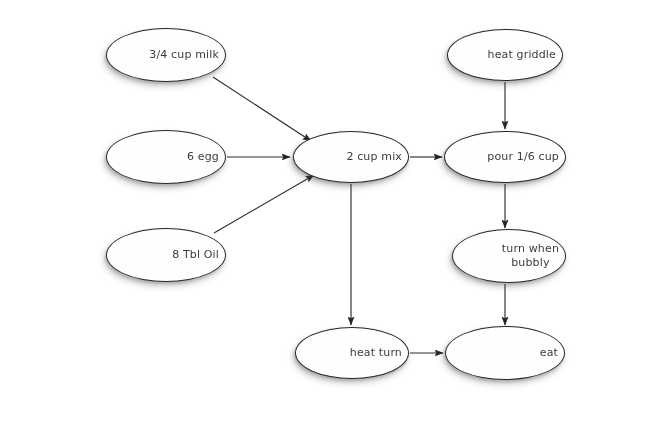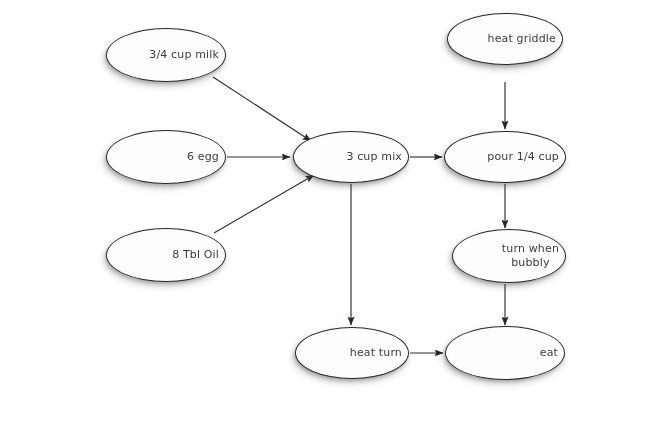--- a/index.html
+++ b/index.html
@@ -78,27 +78,27 @@
       <div class="node" style="left: 106px; top: 28px; width: 120px; height: 54px;">
         <span class="node-label">3/4 cup milk</span>
       </div>
       <div class="node" style="left: 106px; top: 130px; width: 120px; height: 54px;">
         <span class="node-label">6 egg</span>
       </div>
       <div class="node" style="left: 106px; top: 228px; width: 120px; height: 54px;">
         <span class="node-label">8 Tbl Oil</span>
       </div>
       <div class="node" style="left: 293px; top: 131px; width: 116px; height: 52px;">
-        <span class="node-label">3 cup mix</span>
+        <span class="node-label">2 cup mix</span>
       </div>
-      <div class="node" style="left: 447px; top: 13px; width: 116px; height: 52px;">
+      <div class="node" style="left: 447px; top: 29px; width: 116px; height: 52px;">
         <span class="node-label">heat griddle</span>
       </div>
       <div class="node" style="left: 444px; top: 131px; width: 122px; height: 52px;">
-        <span class="node-label">pour 1/4 cup</span>
+        <span class="node-label">pour 1/6 cup</span>
       </div>
       <div class="node" style="left: 452px; top: 229px; width: 114px; height: 54px;">
         <span class="node-label">turn when
 bubbly</span>
       </div>
       <div class="node" style="left: 295px; top: 327px; width: 114px; height: 52px;">
         <span class="node-label">heat turn</span>
       </div>
       <div class="node" style="left: 445px; top: 326px; width: 120px; height: 54px;">
         <span class="node-label">eat</span>

